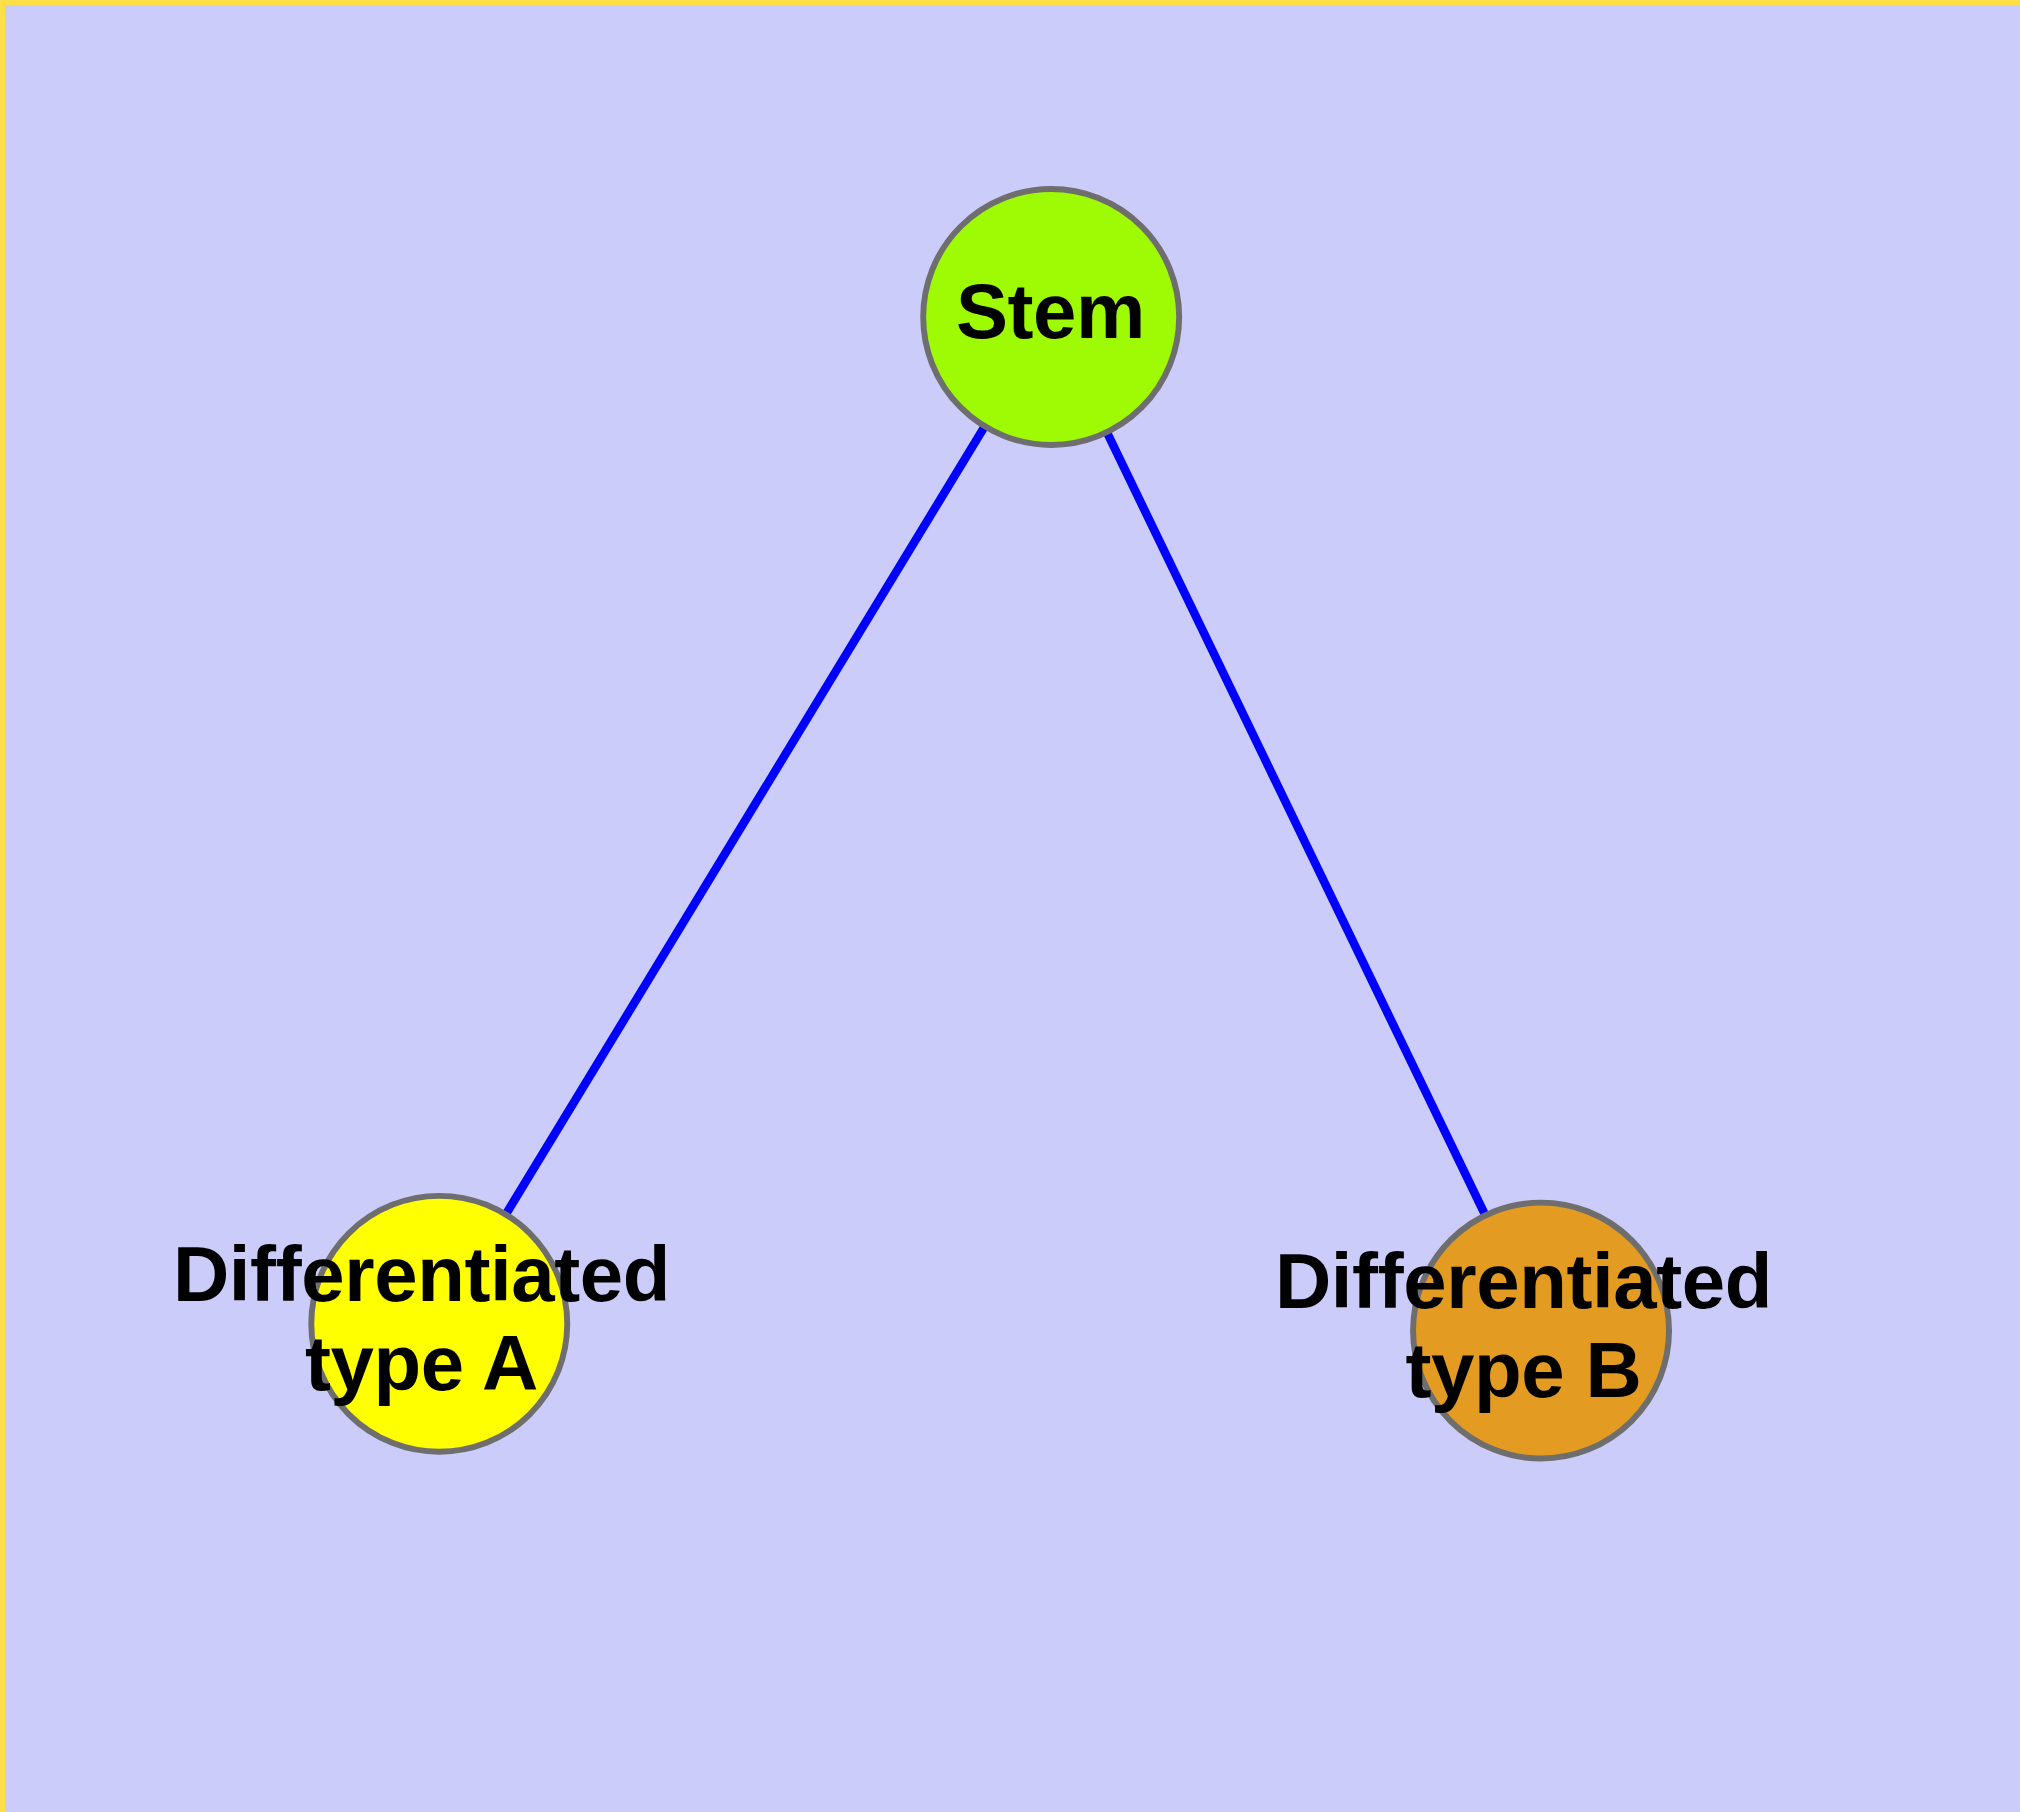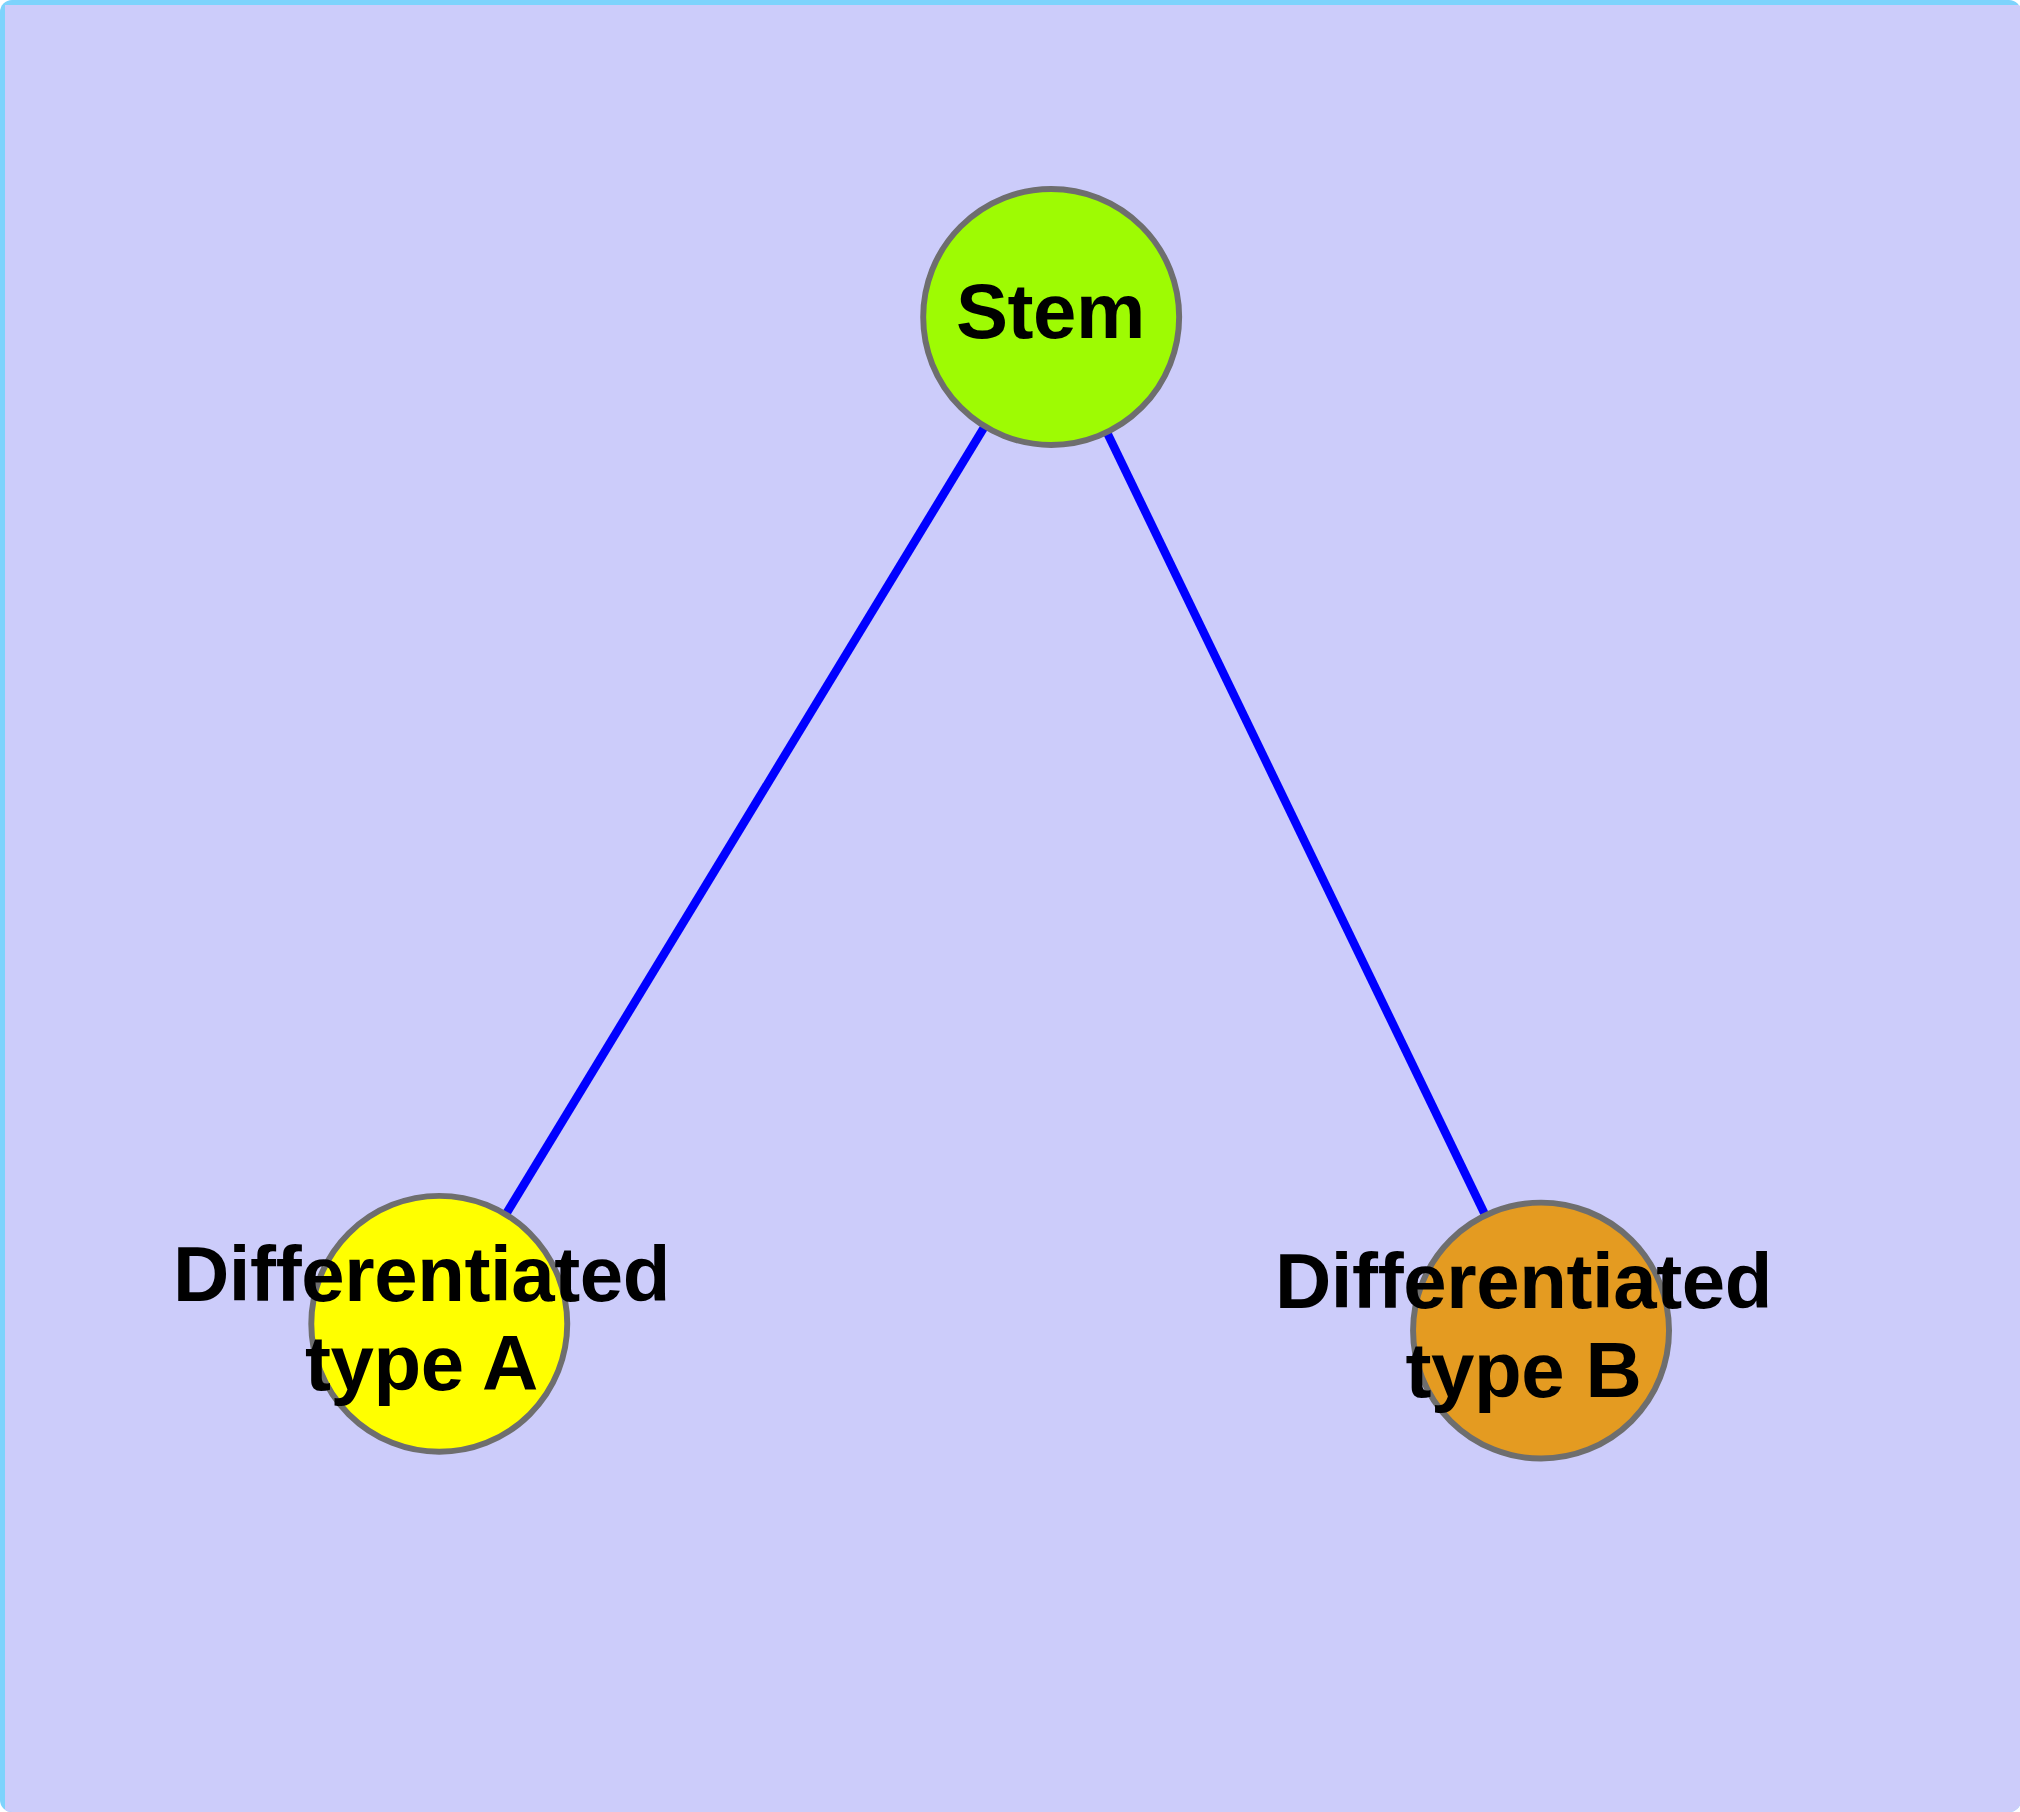--- a/index.html
+++ b/index.html
@@ -5,22 +5,21 @@
   html, body {
     margin: 0;
     padding: 0;
     background: #ffffff;
   }
   #canvas {
     position: relative;
     width: 2021px;
     height: 1812px;
     overflow: hidden;
-    background: #7dd3fc;
-    border-radius: 12px;
+    background: #fde047;
   }
   #plot-bg {
     position: absolute;
     left: 5.1px;
     top: 5.1px;
     width: 2015px;
     height: 1807px;
     background: #ccccfa;
   }
   #graph-svg {

